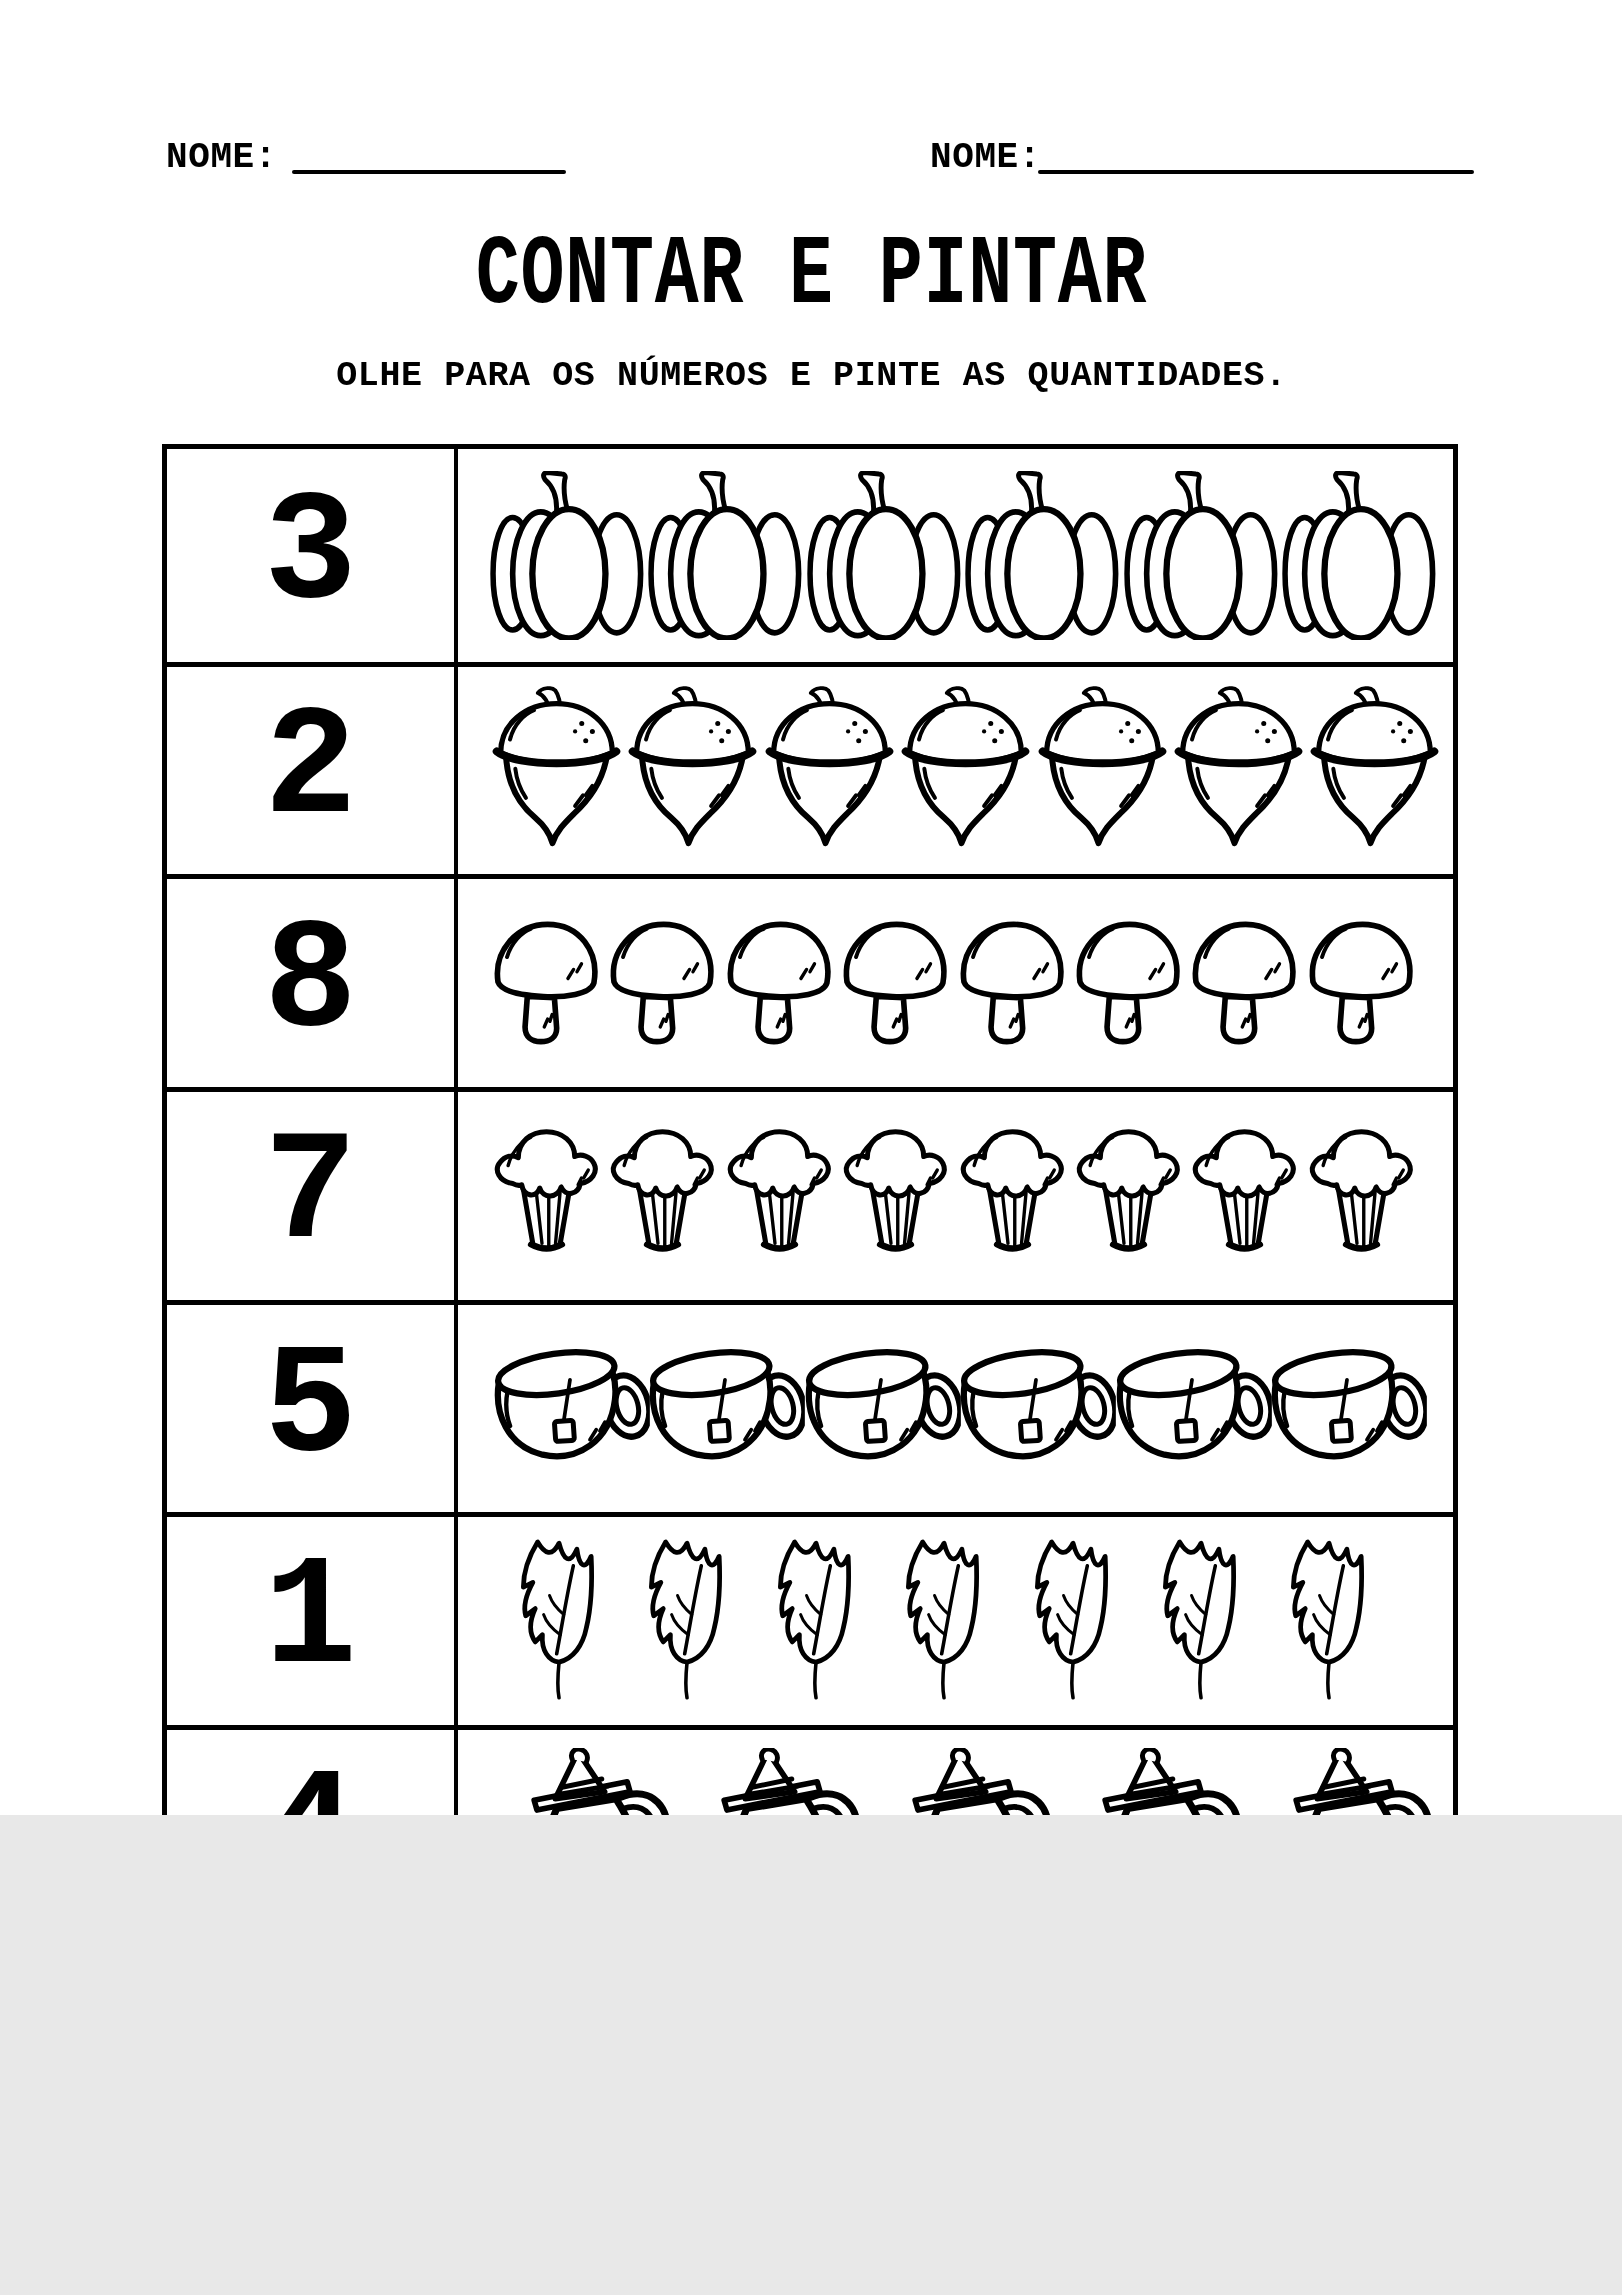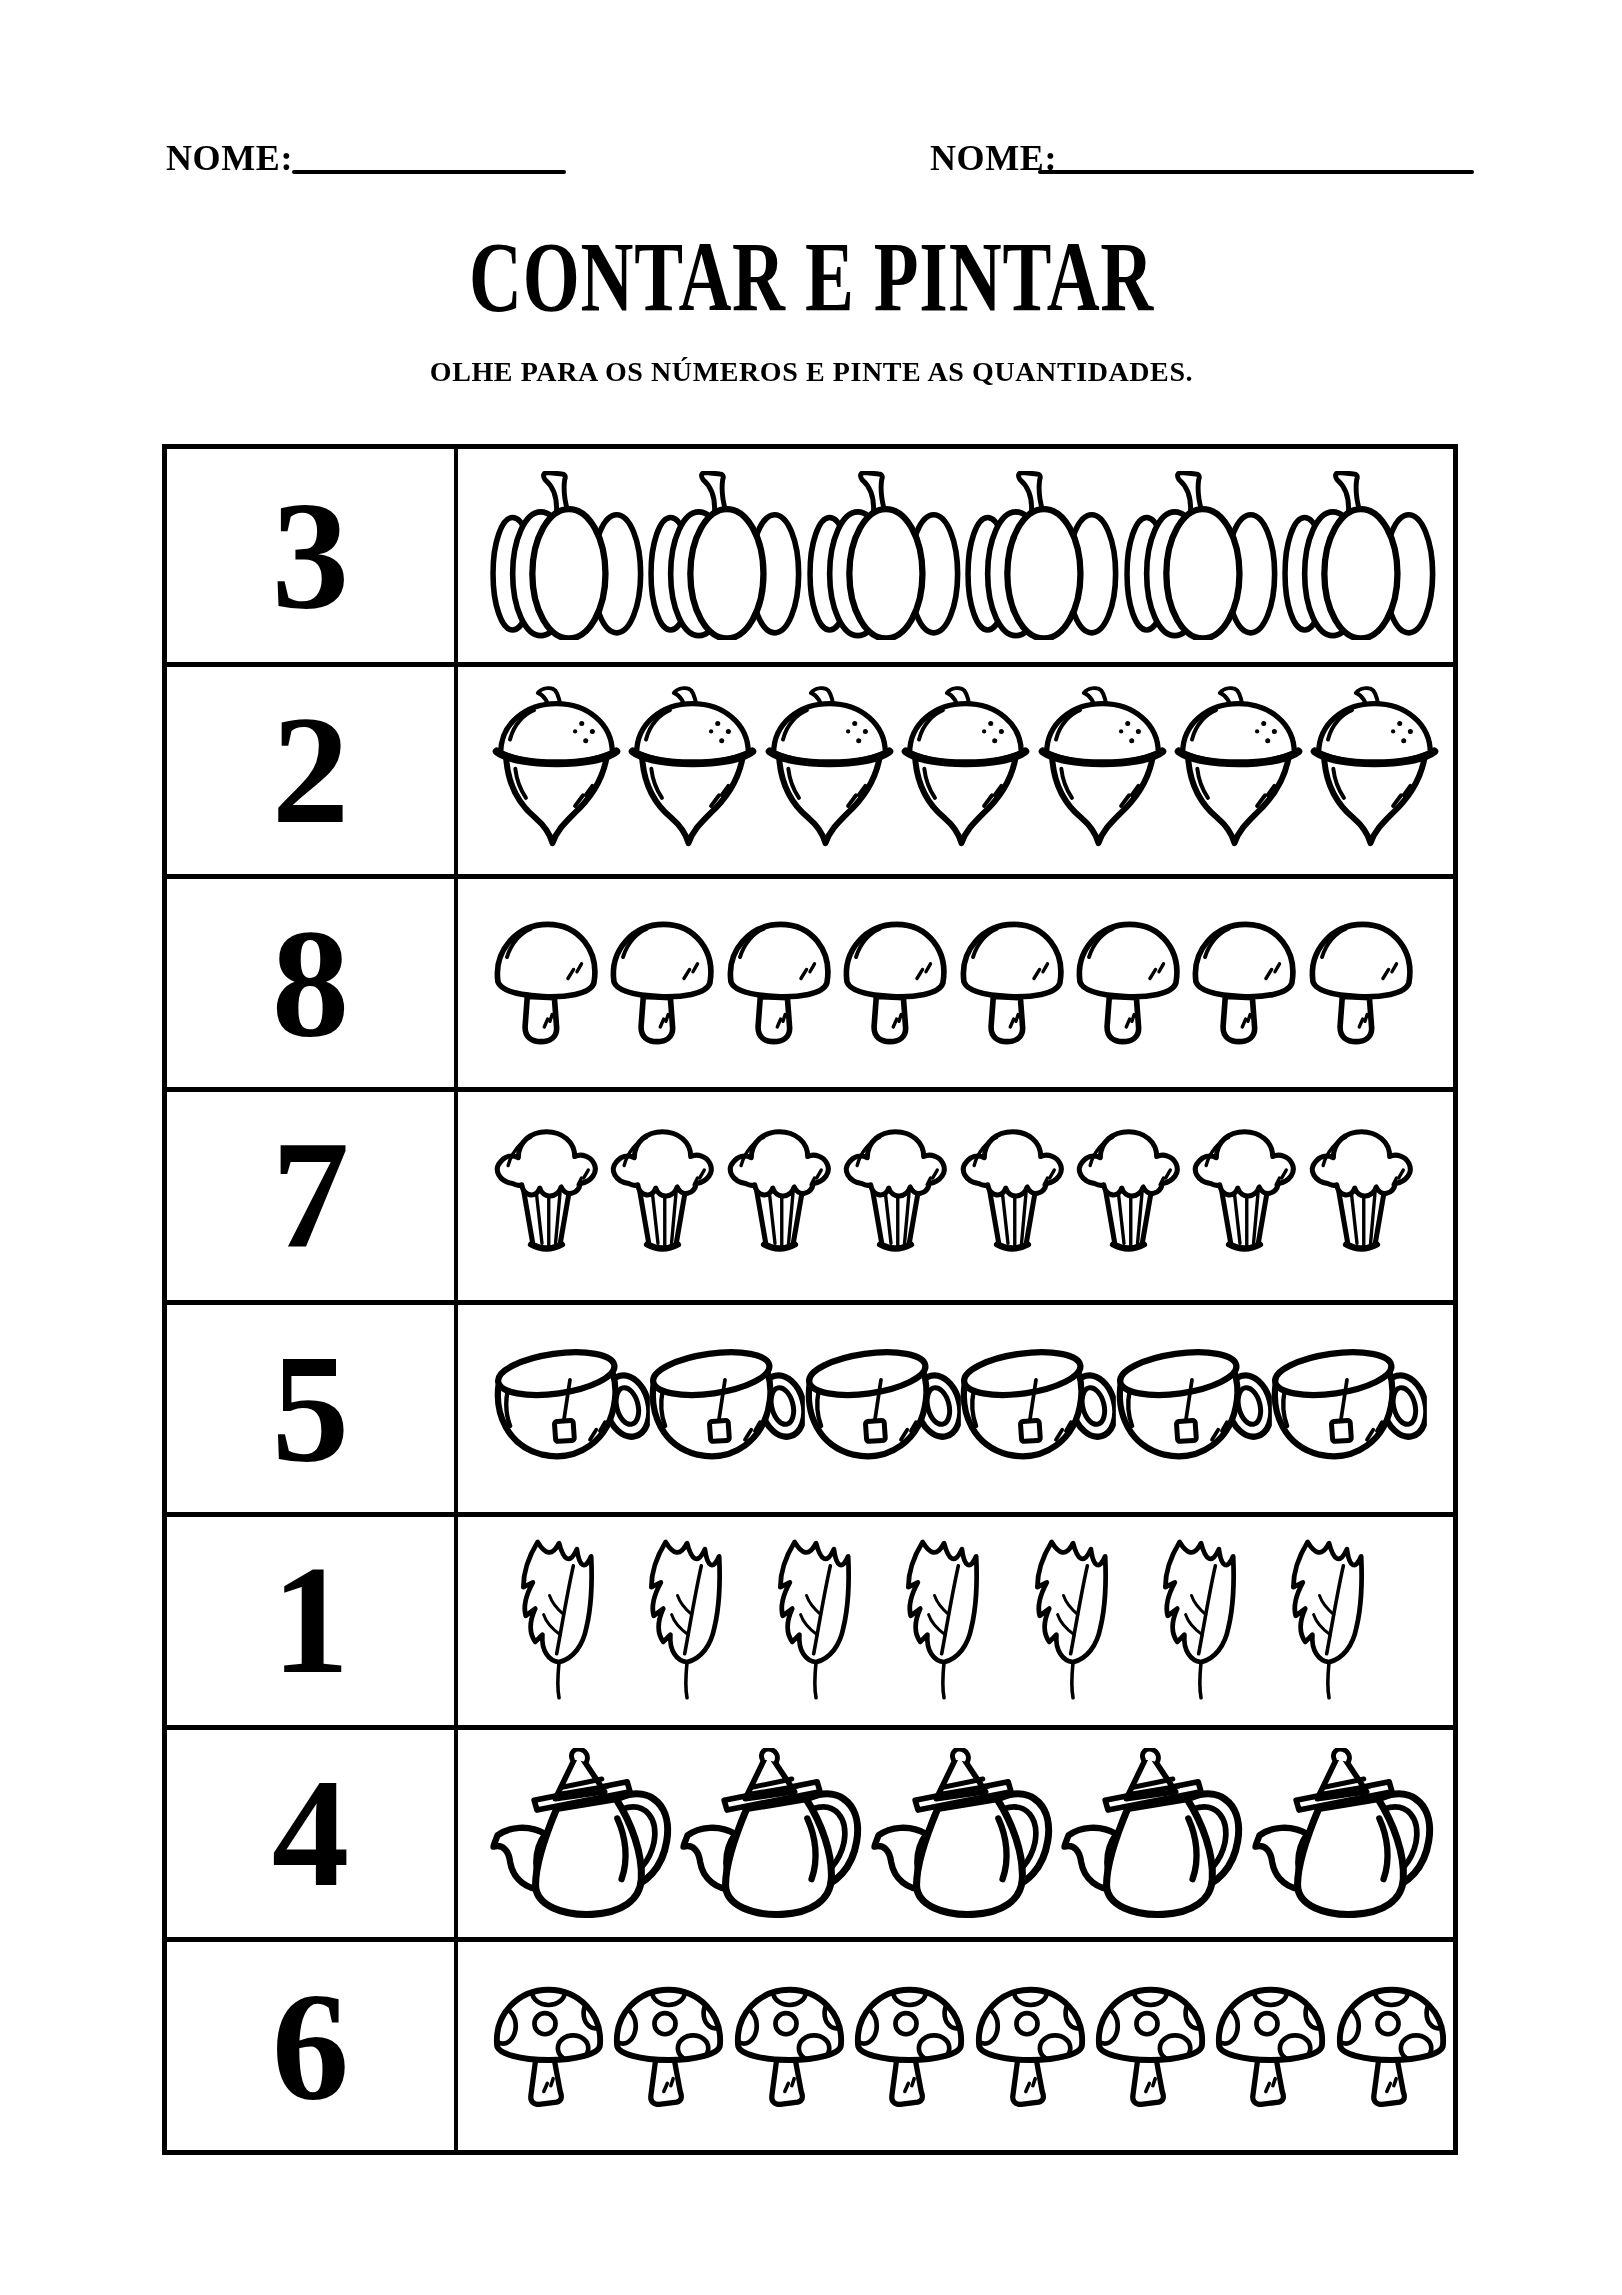--- a/index.html
+++ b/index.html
@@ -1,38 +1,38 @@
 <!DOCTYPE html>
 <html style="--ink: #000000; --paper: #ffffff;font-size:9.2px"><head>
 <meta charset="utf-8">
 <style>
   :root { --ink:#000000; --paper:#ffffff; }
   * { box-sizing:border-box; }
   body { margin:0; background:#e8e8e8; }
   .page {
-    position:relative; width:1623px; height:2295px;
+    position:relative; width:1623px; height:1815px;
     background:var(--paper); color:var(--ink);
-    font-family:Liberation Serif, serif;
+    font-family:Liberation Mono, monospace;
     overflow:hidden;
   }
   .field-label { position:absolute; font-weight:bold; font-size:36px; letter-spacing:0.6px; white-space:nowrap; }
   .rule { position:absolute; height:4px; background:var(--ink); border-radius:2.3px; }
   .rule-name { left:292px; top:170px; width:274px; }
   .rule-date { left:1038px; top:170px; width:436px; }
   .lbl-name { left:166px; top:137px; }
   .lbl-date { left:930px; top:137px; }
   .title {
     position:absolute; left:0; right:0; top:225px; margin:0;
     text-align:center; font-size:99px; line-height:1.05; font-weight:bold;
     letter-spacing:1.1px; transform:scaleX(0.74); transform-origin:center;
     white-space:nowrap;
   }
   .subtitle {
     position:absolute; left:0; right:0; top:356px;
-    text-align:center; font-size:28px; font-weight:bold; letter-spacing:0.6px;
+    text-align:center; font-size:35px; font-weight:bold; letter-spacing:0.6px;
     white-space:nowrap;
   }
   .count-table {
     position:absolute; left:162px; top:444px; width:1296px; height:1711px;
     border:5.7px solid var(--ink);
     display:grid; grid-template-columns:291px 1fr; grid-auto-rows:1fr;
     background:var(--paper);
   }
   .row { display:contents; }
   .num-cell {

